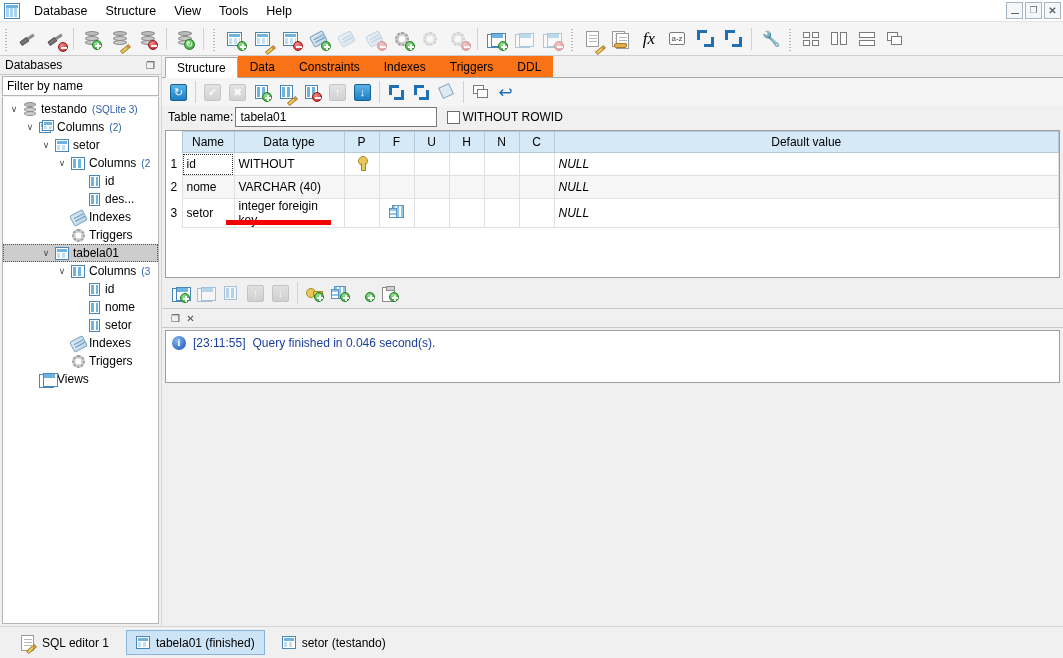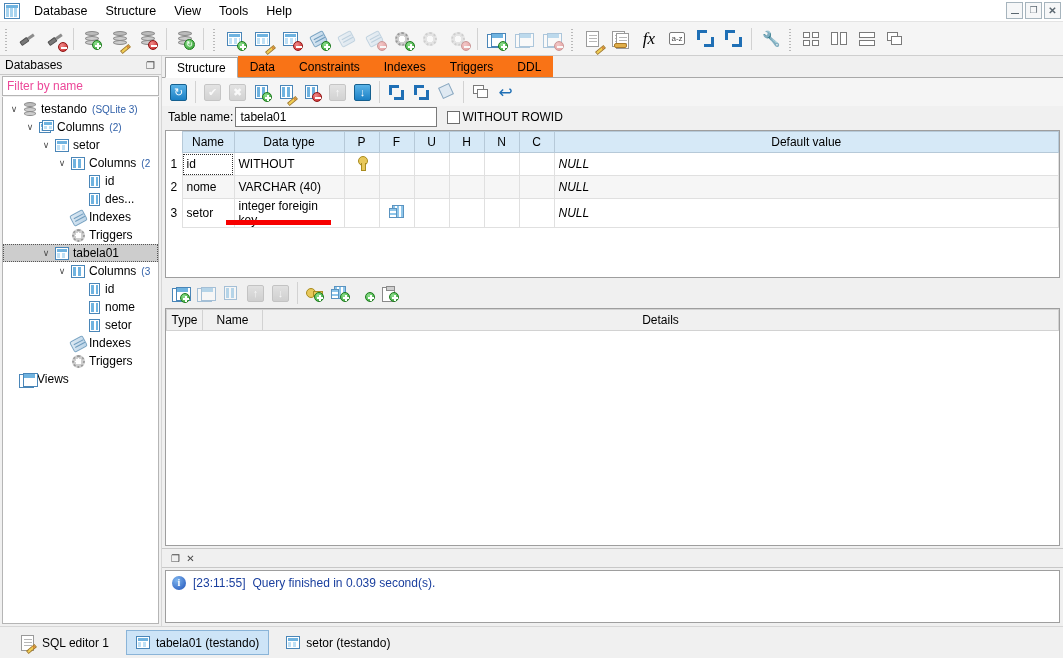--- a/index.html
+++ b/index.html
@@ -216,21 +216,21 @@
     height: 19px; display: flex; align-items: center; padding: 0 3px 0 5px;
     font-size: 12px; border-bottom: 1px solid #c8c8c8;
   }
   .dock-title .t { flex: 1; }
   .dock-float {
     width: 15px; height: 15px; display: flex; align-items: center; justify-content: center;
     color: #4a4a4a; font-size: 10px;
   }
   .filter-input {
     height: 20px; margin: 1px 2px; border: 1px solid #b5b5b5; background: #fff;
-    display: flex; align-items: center; padding: 0 4px; color: #ec4899; font-size: 12px;
+    display: flex; align-items: center; padding: 0 4px; color: #000000; font-size: 12px;
   }
   .tree {
     flex: 1; background: #fff; border: 1px solid #b5b5b5; border-top: none;
     margin: 0 2px 2px 2px; overflow: hidden; padding-top: 3px;
   }
   .tnode {
     height: 18px; display: flex; align-items: center; font-size: 12px; white-space: nowrap;
     padding-right: 2px;
   }
   .tnode.selected { background: #cdcdcd; outline: 1px dotted #555; outline-offset: -1px; }
@@ -740,21 +740,21 @@
             </span>
             <span class="tlabel">Indexes</span>
           </div>
           <div class="tnode" style="padding-left: 52px;">
             <span class="chev blank"></span>
             <span class="tico">
               <span class="ic-gear" style="position: relative; width: 13px; height: 13px;"></span>
             </span>
             <span class="tlabel">Triggers</span>
           </div>
-          <div class="tnode" style="">
+          <div class="tnode" style="padding-left: 20px;">
             <span class="chev blank"></span>
             <span class="tico">
               <span style="position: relative; width: 15px; height: 14px;">
                 <span class="ic-view" style="position:absolute;left:0;top:2px;"></span>
               </span>
             </span>
             <span class="tlabel">Views</span>
           </div>
         </div>
     </div>
@@ -937,61 +937,49 @@
             </div>
         </div>
         <div class="sbi">
           <div class="ic" style="width:17px;height:17px;">
               <div class="ic-clip" style="position:absolute;left:1px;top:2px;"></div>
               <div class="ic-plus" style="right:-1px;bottom:0;"></div>
             </div>
         </div>
       </div>
 
-      <div class="cons-wrap">
-        <table class="cons">
-          <thead>
-              <tr id="cons-head">
-                <th style="width: 36px;">Type</th>
-                <th style="width: 60px;">Name</th>
-                <th>Details</th>
-              </tr>
-            </thead>
-          <tbody id="cons-body"></tbody>
-        </table>
-      </div>
 
       <div class="status-dock">
         <div class="status-title">
           <span class="dock-float">❐</span>
           <span class="dock-float">✕</span>
         </div>
         <div class="status-body" id="status-body">
             <div class="status-line">
               <span class="info-ic">i</span>
               <span>[23:11:55]</span>
-              <span>Query finished in 0.039 second(s).</span>
+              <span>Query finished in 0.046 second(s).</span>
             </div>
           </div>
       </div>
 
     </div>
   </div>
 
   <div class="taskbar" id="taskbar">
       <div class="task">
         <span style="position: relative; width: 16px; height: 16px; display: inline-block;">
           <span class="ic-doc" style="position:absolute;left:1px;top:0;"></span>
           <span class="ic-pencil" style="position:absolute;right:-1px;bottom:0;"></span>
         </span>
         <span>SQL editor 1</span>
       </div>
       <div class="task active">
         <span class="ic-tbl" style="position: relative; width: 14px; height: 13px; display: inline-block;"></span>
-        <span>tabela01 (testando)</span>
+        <span>tabela01 (finished)</span>
       </div>
       <div class="task">
         <span class="ic-tbl" style="position: relative; width: 14px; height: 13px; display: inline-block;"></span>
         <span>setor (testando)</span>
       </div>
     </div>
 
 </div>
 
 </body></html>

